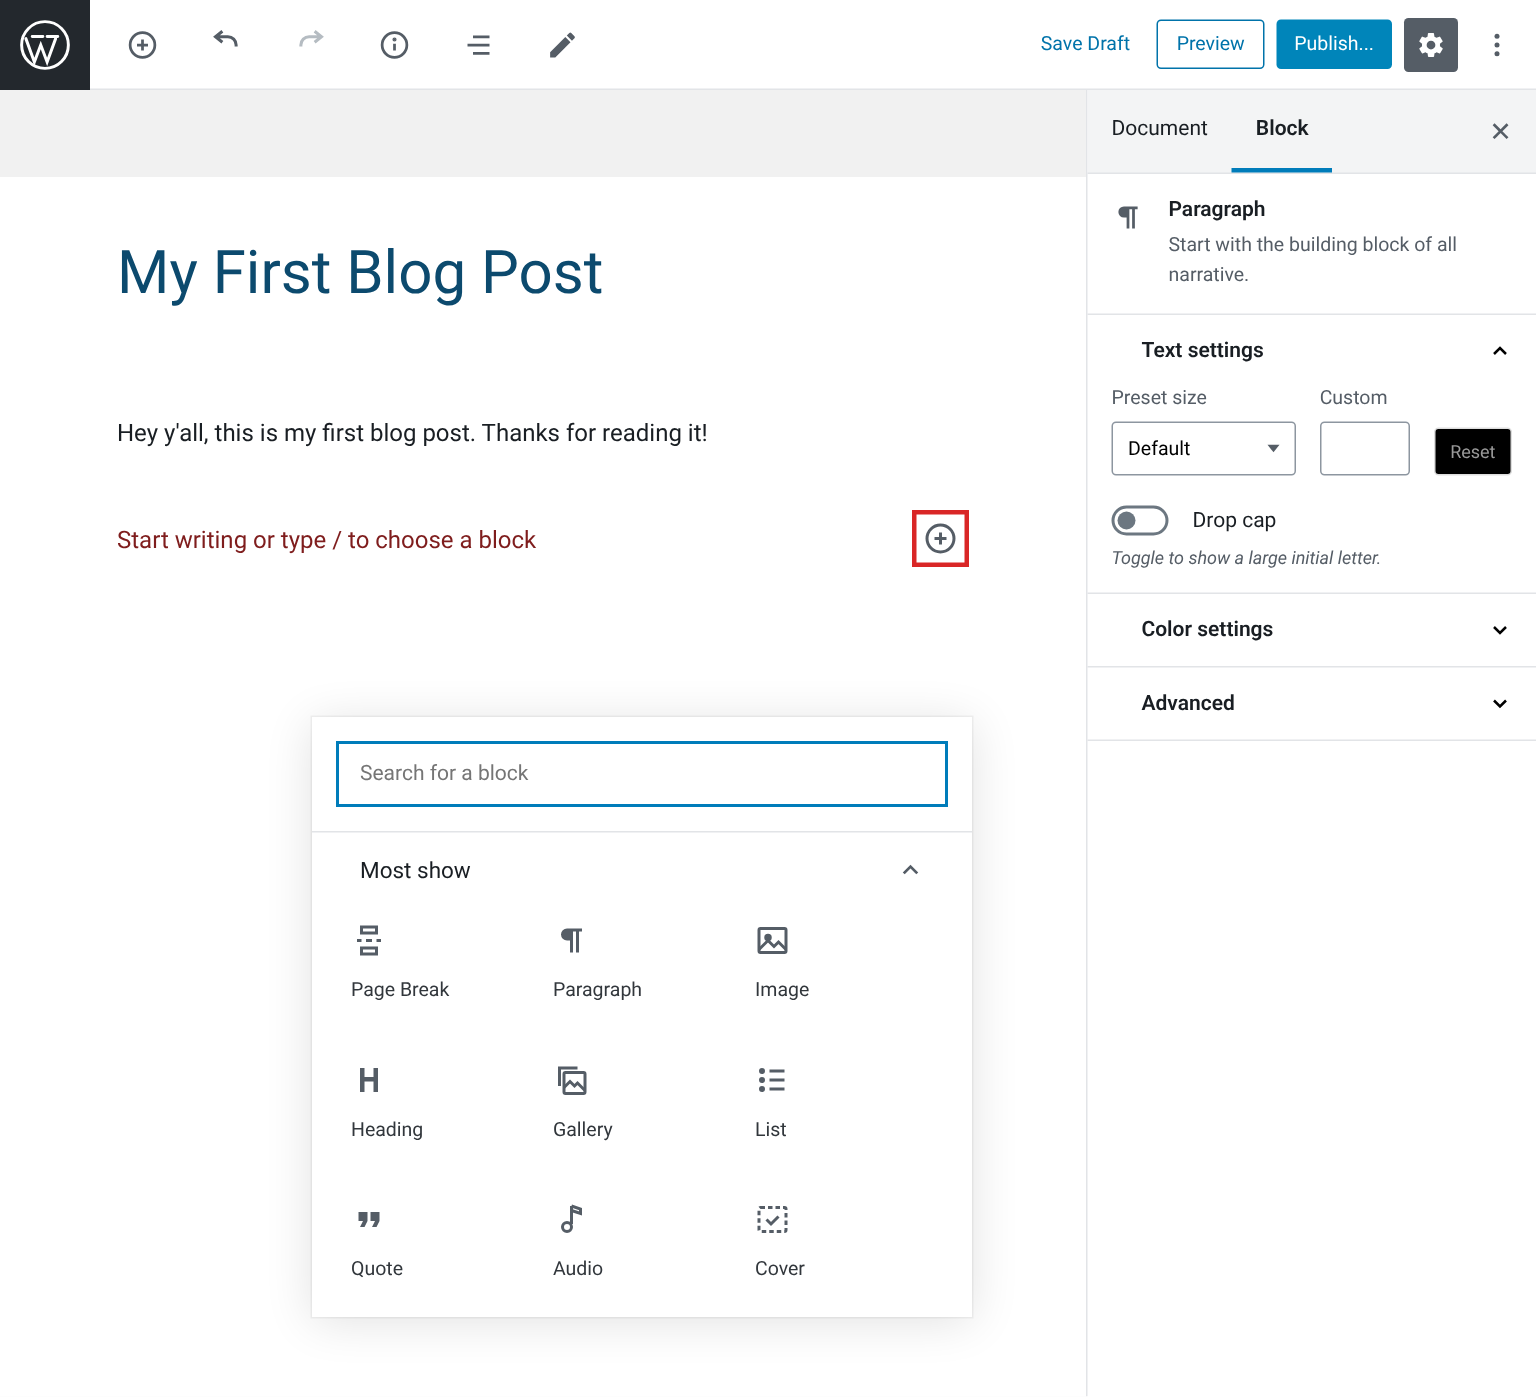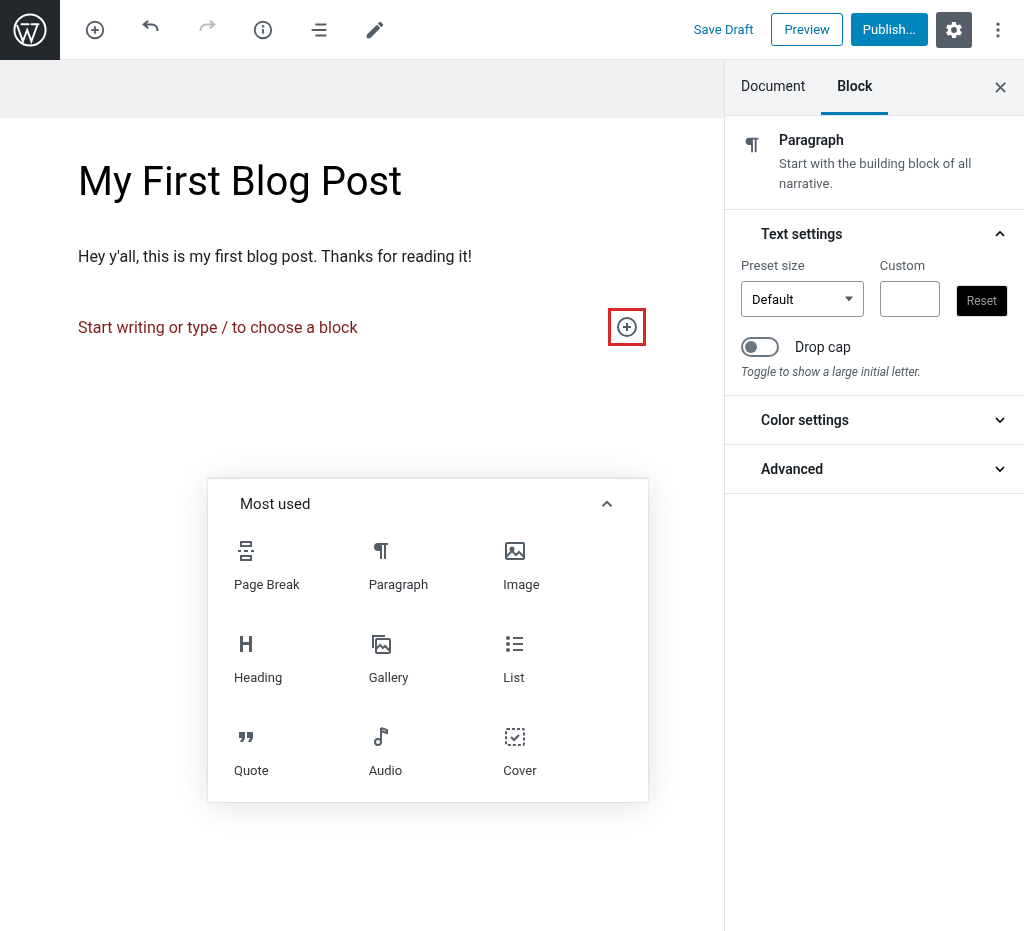--- a/index.html
+++ b/index.html
@@ -17,21 +17,21 @@
 .btn-outline { border: 1px solid #0073aa; background: #fff; color: #0073aa; font-size: 13px; padding: 8px 12px; border-radius: 3px; cursor: pointer; }
 .btn-primary { background: #0085ba; color: #fff; border: none; font-size: 13px; padding: 9px 12px; border-radius: 3px; cursor: pointer; }
 .btn-square { background: #555d66; color: #fff; width: 36px; height: 36px; border: none; border-radius: 3px; display:flex; align-items:center; justify-content:center; cursor:pointer; }
 .btn-square svg { width: 20px; height: 20px; }
 .more-btn { width: 36px; height: 36px; background:none; border:none; cursor:pointer; display:flex; align-items:center; justify-content:center; color:#555d66; }
 .more-btn svg { width: 20px; height: 20px; }
 
 .main { display: flex; height: calc(100% - 60px); }
 .editor { flex: 1; background: #f1f1f1; position: relative; }
 .editor-canvas { background: #fff; margin-top: 58px; padding: 40px 78px; height: calc(100% - 58px); position: relative; }
-.post-title { font-size: 40px; font-weight: 400; color: #000000; margin-bottom: 42px; }
+.post-title { font-size: 40px; font-weight: 400; color: #0c4a6e; margin-bottom: 74px; }
 .paragraph-text { font-size: 16px; color: #191e23; margin-bottom: 42px; }
 .placeholder-row { display: flex; align-items: center; }
 .placeholder-text { font-size: 16px; color: #7f1d1d; flex: 1; }
 .add-block-btn { width: 38px; height: 38px; border: 3px solid #d92626; display: flex; align-items: center; justify-content: center; cursor: pointer; margin-left: auto; }
 .add-block-btn svg { width: 24px; height: 24px; color: #555d66; }
 
 .inserter { position: absolute; left: 208px; top: 418px; width: 440px; background: #fff; box-shadow: 0 3px 30px rgba(0,0,0,0.12), 0 0 0 1px rgba(0,0,0,0.05); z-index: 10; }
 .inserter-search { padding: 16px; }
 .inserter-search input { width: 100%; height: 44px; border: 2px solid #007cba; padding: 0 14px; font-size: 14px; outline: none; }
 .inserter-body { border-top: 1px solid #e2e4e7; max-height: 390px; overflow-y: auto; position: relative; }
@@ -146,24 +146,27 @@
         <div class="add-block-btn">
           <svg viewBox="0 0 24 24" fill="none" stroke="currentColor" stroke-width="2">
               <circle cx="12" cy="12" r="9"></circle>
               <path d="M12 8v8M8 12h8"></path>
             </svg>
         </div>
       </div>
     </div>
 
     <div class="inserter">
+      <div class="inserter-search">
+        <input type="text" placeholder="Search for a block" style="">
+      </div>
       <div class="inserter-body">
         <div class="inserter-section">
           <div class="inserter-heading">
-            <span>Most used</span>
+            <span>Most show</span>
             <svg class="chev" width="18" height="18" viewBox="0 0 24 24" fill="none" stroke="currentColor" stroke-width="2.5">
                 <path d="M6 15l6-6 6 6"></path>
               </svg>
           </div>
           <div class="block-grid">
             <div class="block-item">
                 <svg viewBox="0 0 24 24" fill="none" stroke="currentColor" stroke-width="2">
                   <path d="M7 3h10v4H7zM7 17h10v4H7zM4 12h3m3 0h4m3 0h3"></path>
                 </svg>
                 <span>Page Break</span>

